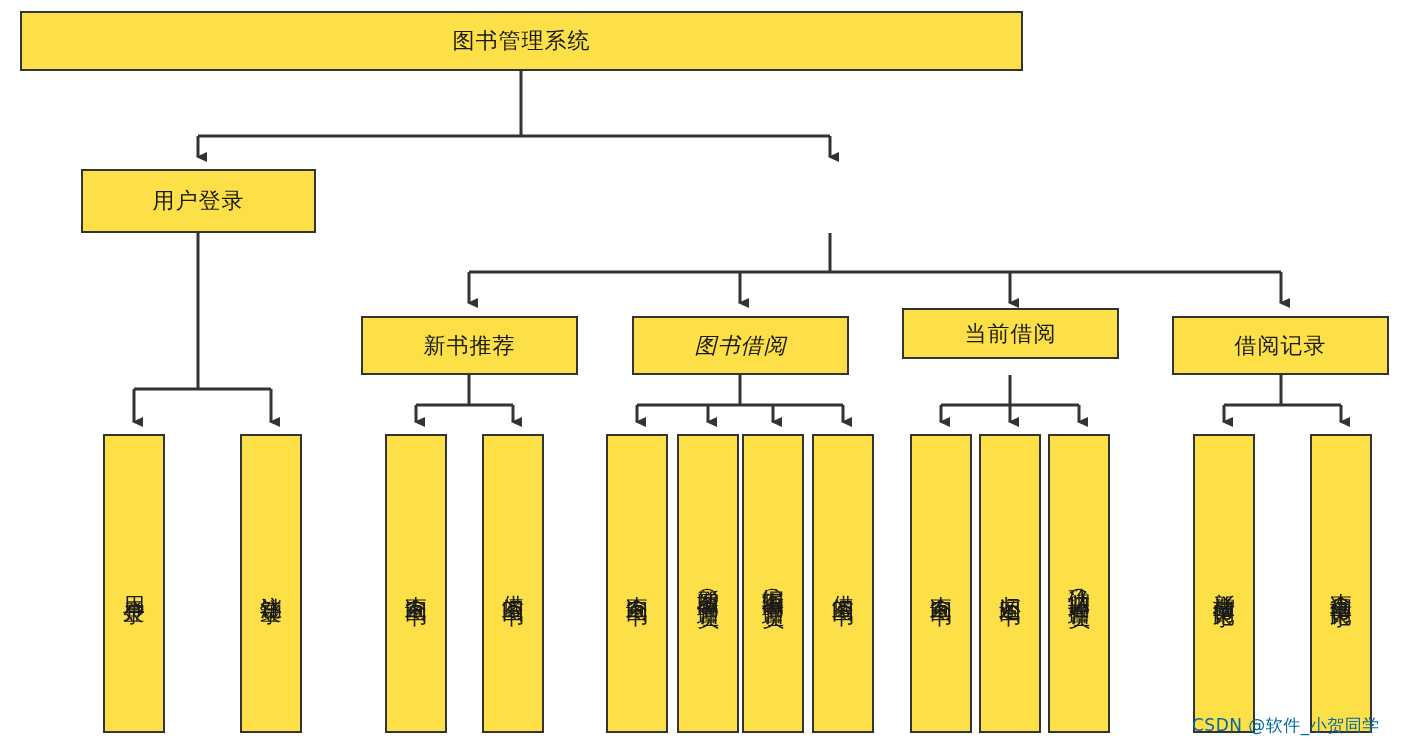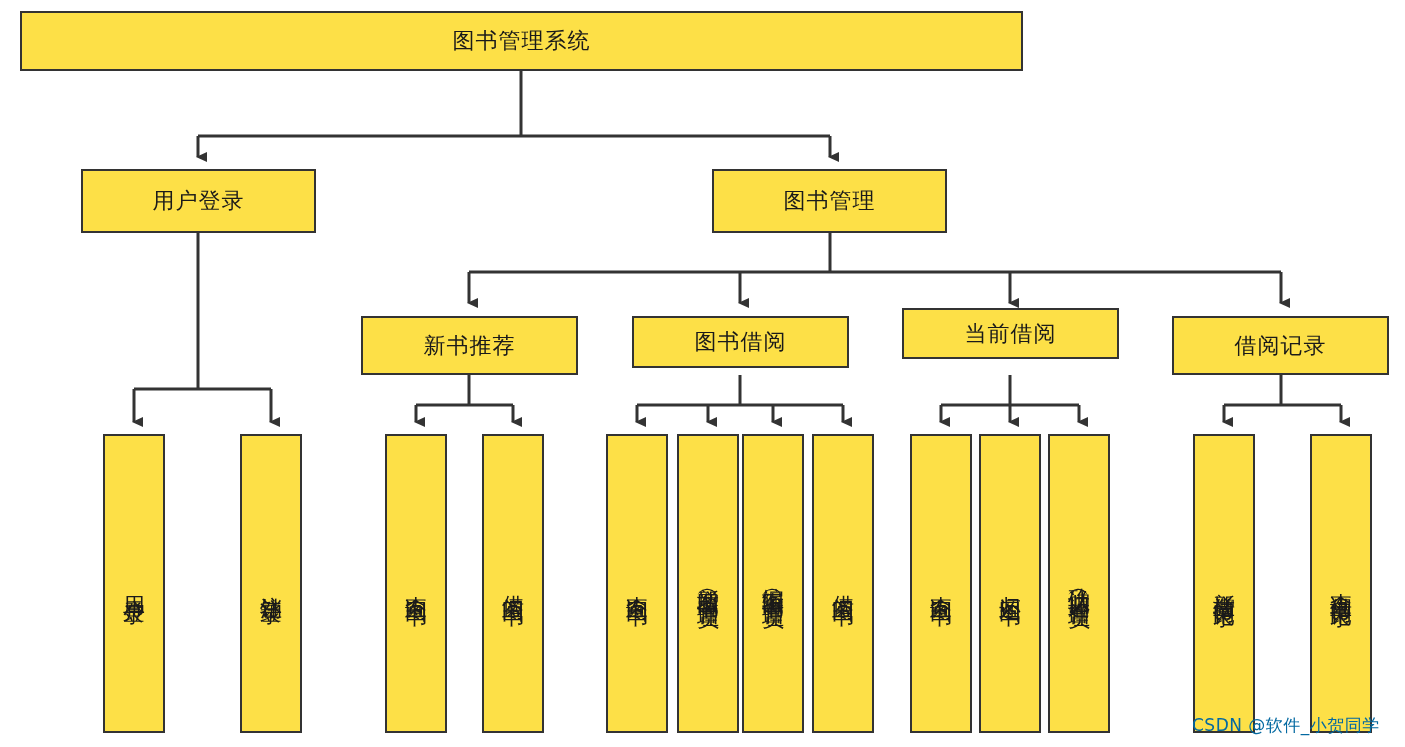--- a/index.html
+++ b/index.html
@@ -124,29 +124,26 @@
   </svg>
 
   <div class="node horizontal" style="left:20px; top:11px; width:1003px; height:60px;">
     <span class="label">图书管理系统</span>
   </div>
 
   <div class="node horizontal" style="left:81px; top:169px; width:235px; height:64px;">
     <span class="label">用户登录</span>
   </div>
 
-  <div class="node horizontal" style="left:712px; top:169px; width:235px; height:64px;">
-    <span class="label">图书管理</span>
-  </div>
 
   <div class="node horizontal" style="left:361px; top:316px; width:217px; height:59px;">
     <span class="label">新书推荐</span>
   </div>
 
-  <div class="node horizontal" style="left:632px; top:316px; width:217px; height:52px;">
+  <div class="node horizontal" style="left:632px; top:316px; width:217px; height:59px;font-style:italic;">
     <span class="label">图书借阅</span>
   </div>
 
   <div class="node horizontal" style="left:902px; top:308px; width:217px; height:51px;">
     <span class="label">当前借阅</span>
   </div>
 
   <div class="node horizontal" style="left:1172px; top:316px; width:217px; height:59px;">
     <span class="label">借阅记录</span>
   </div>

